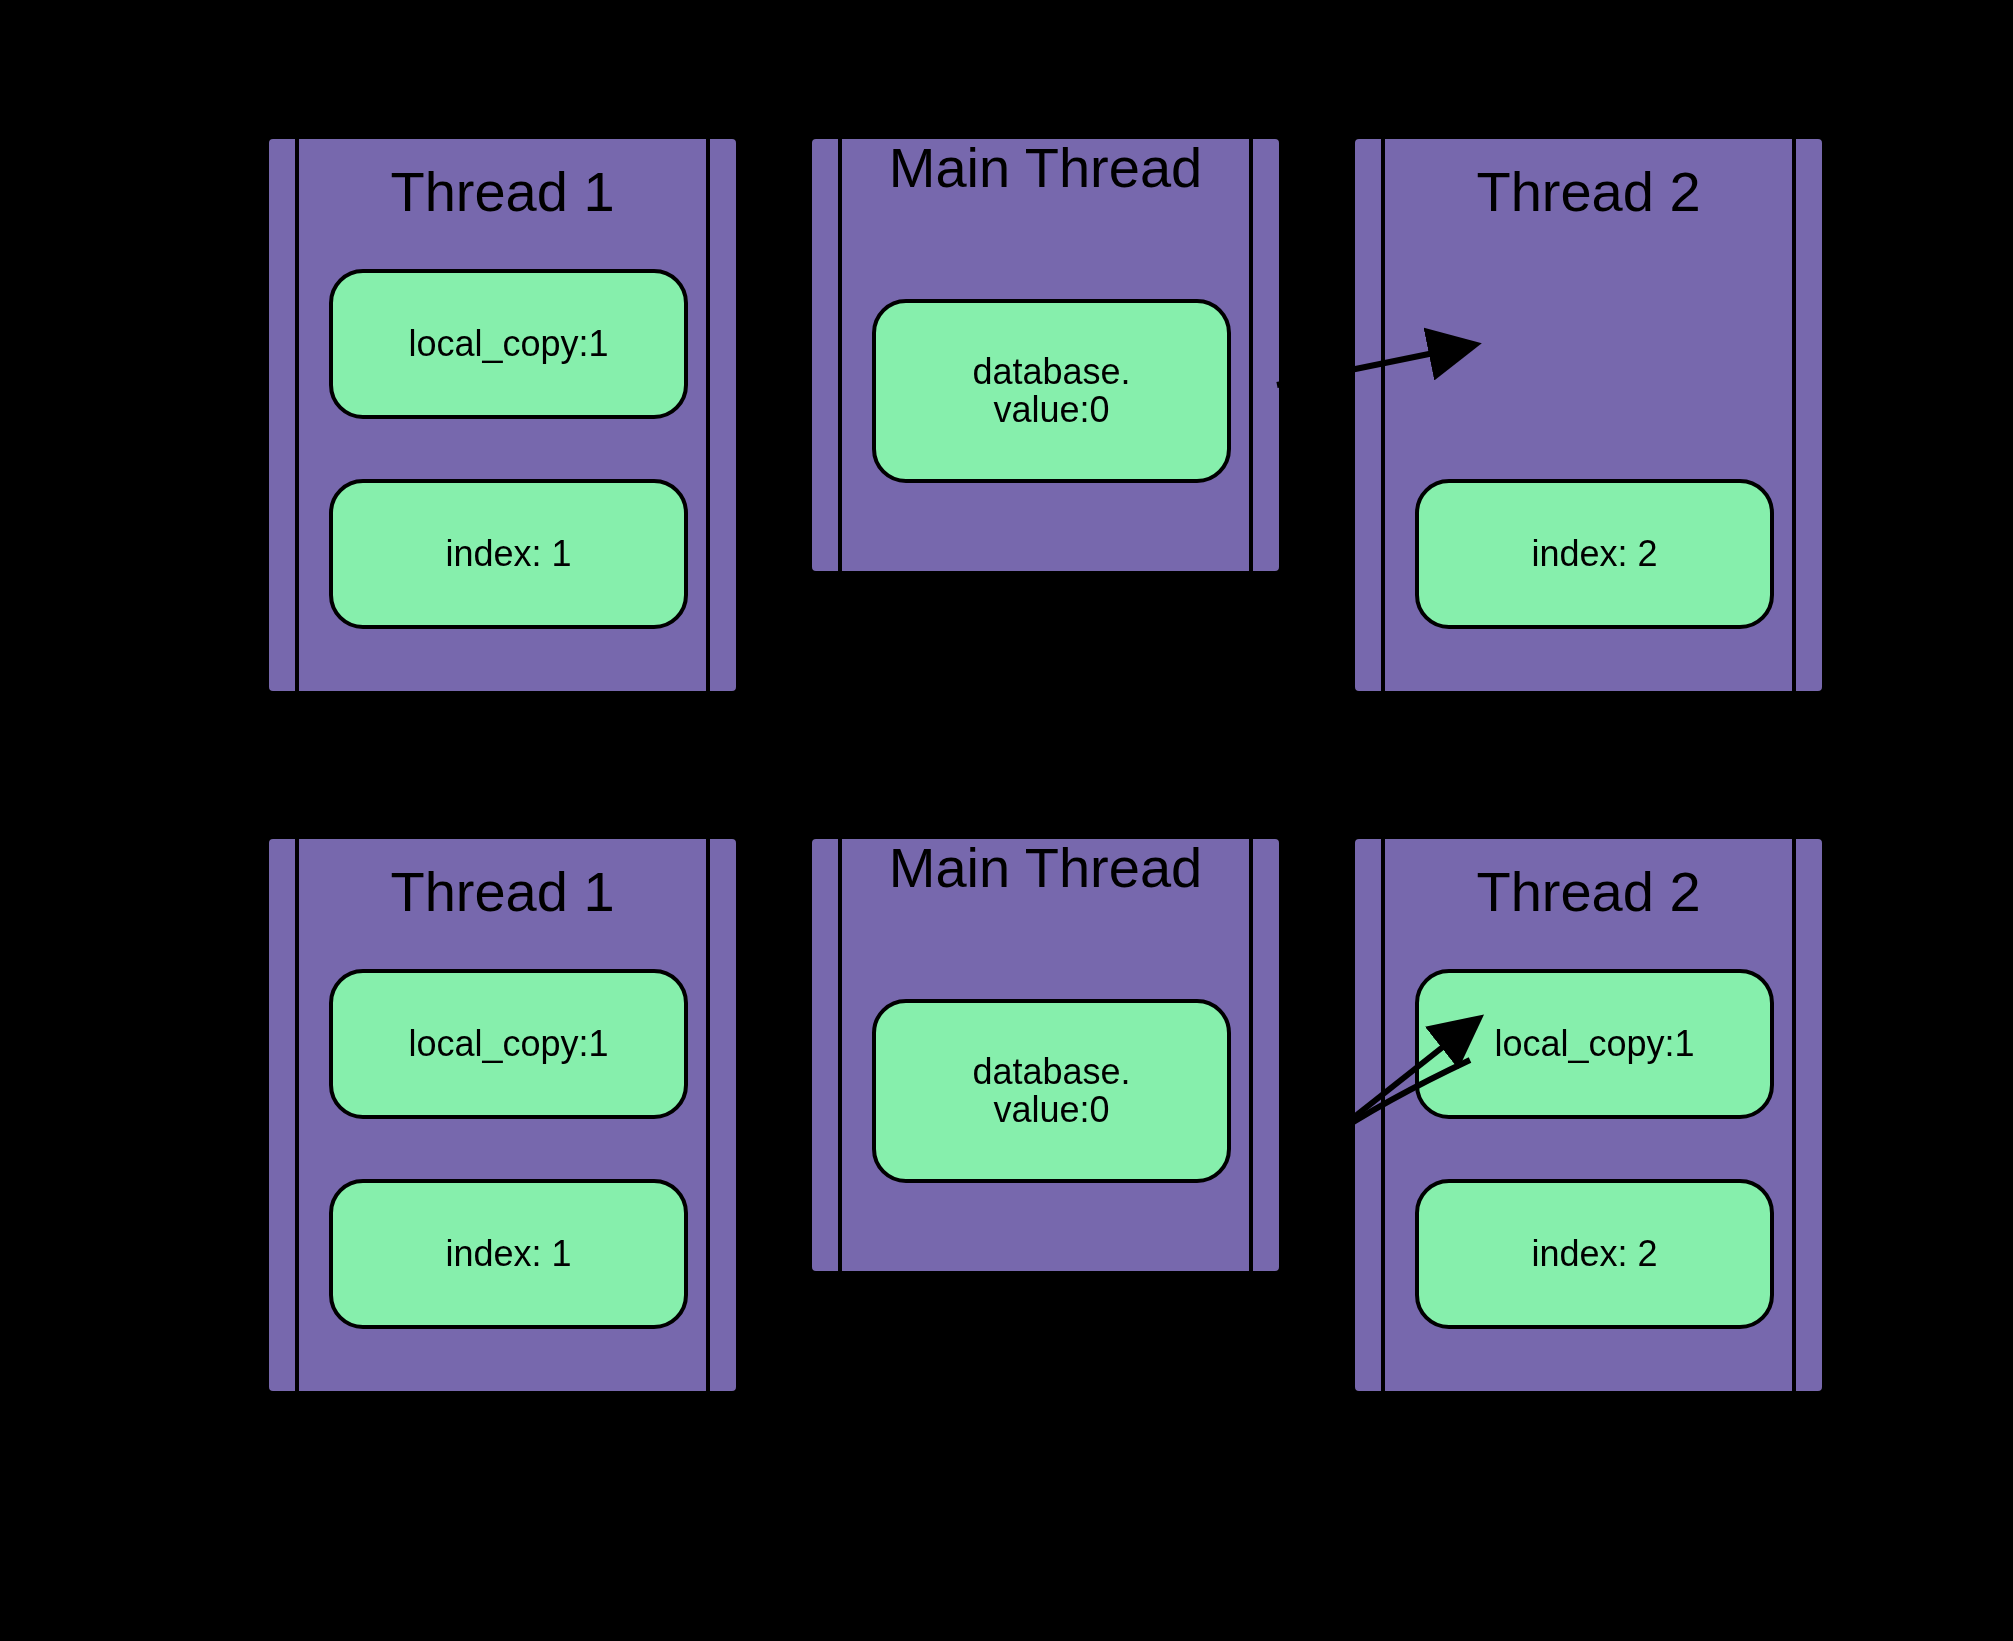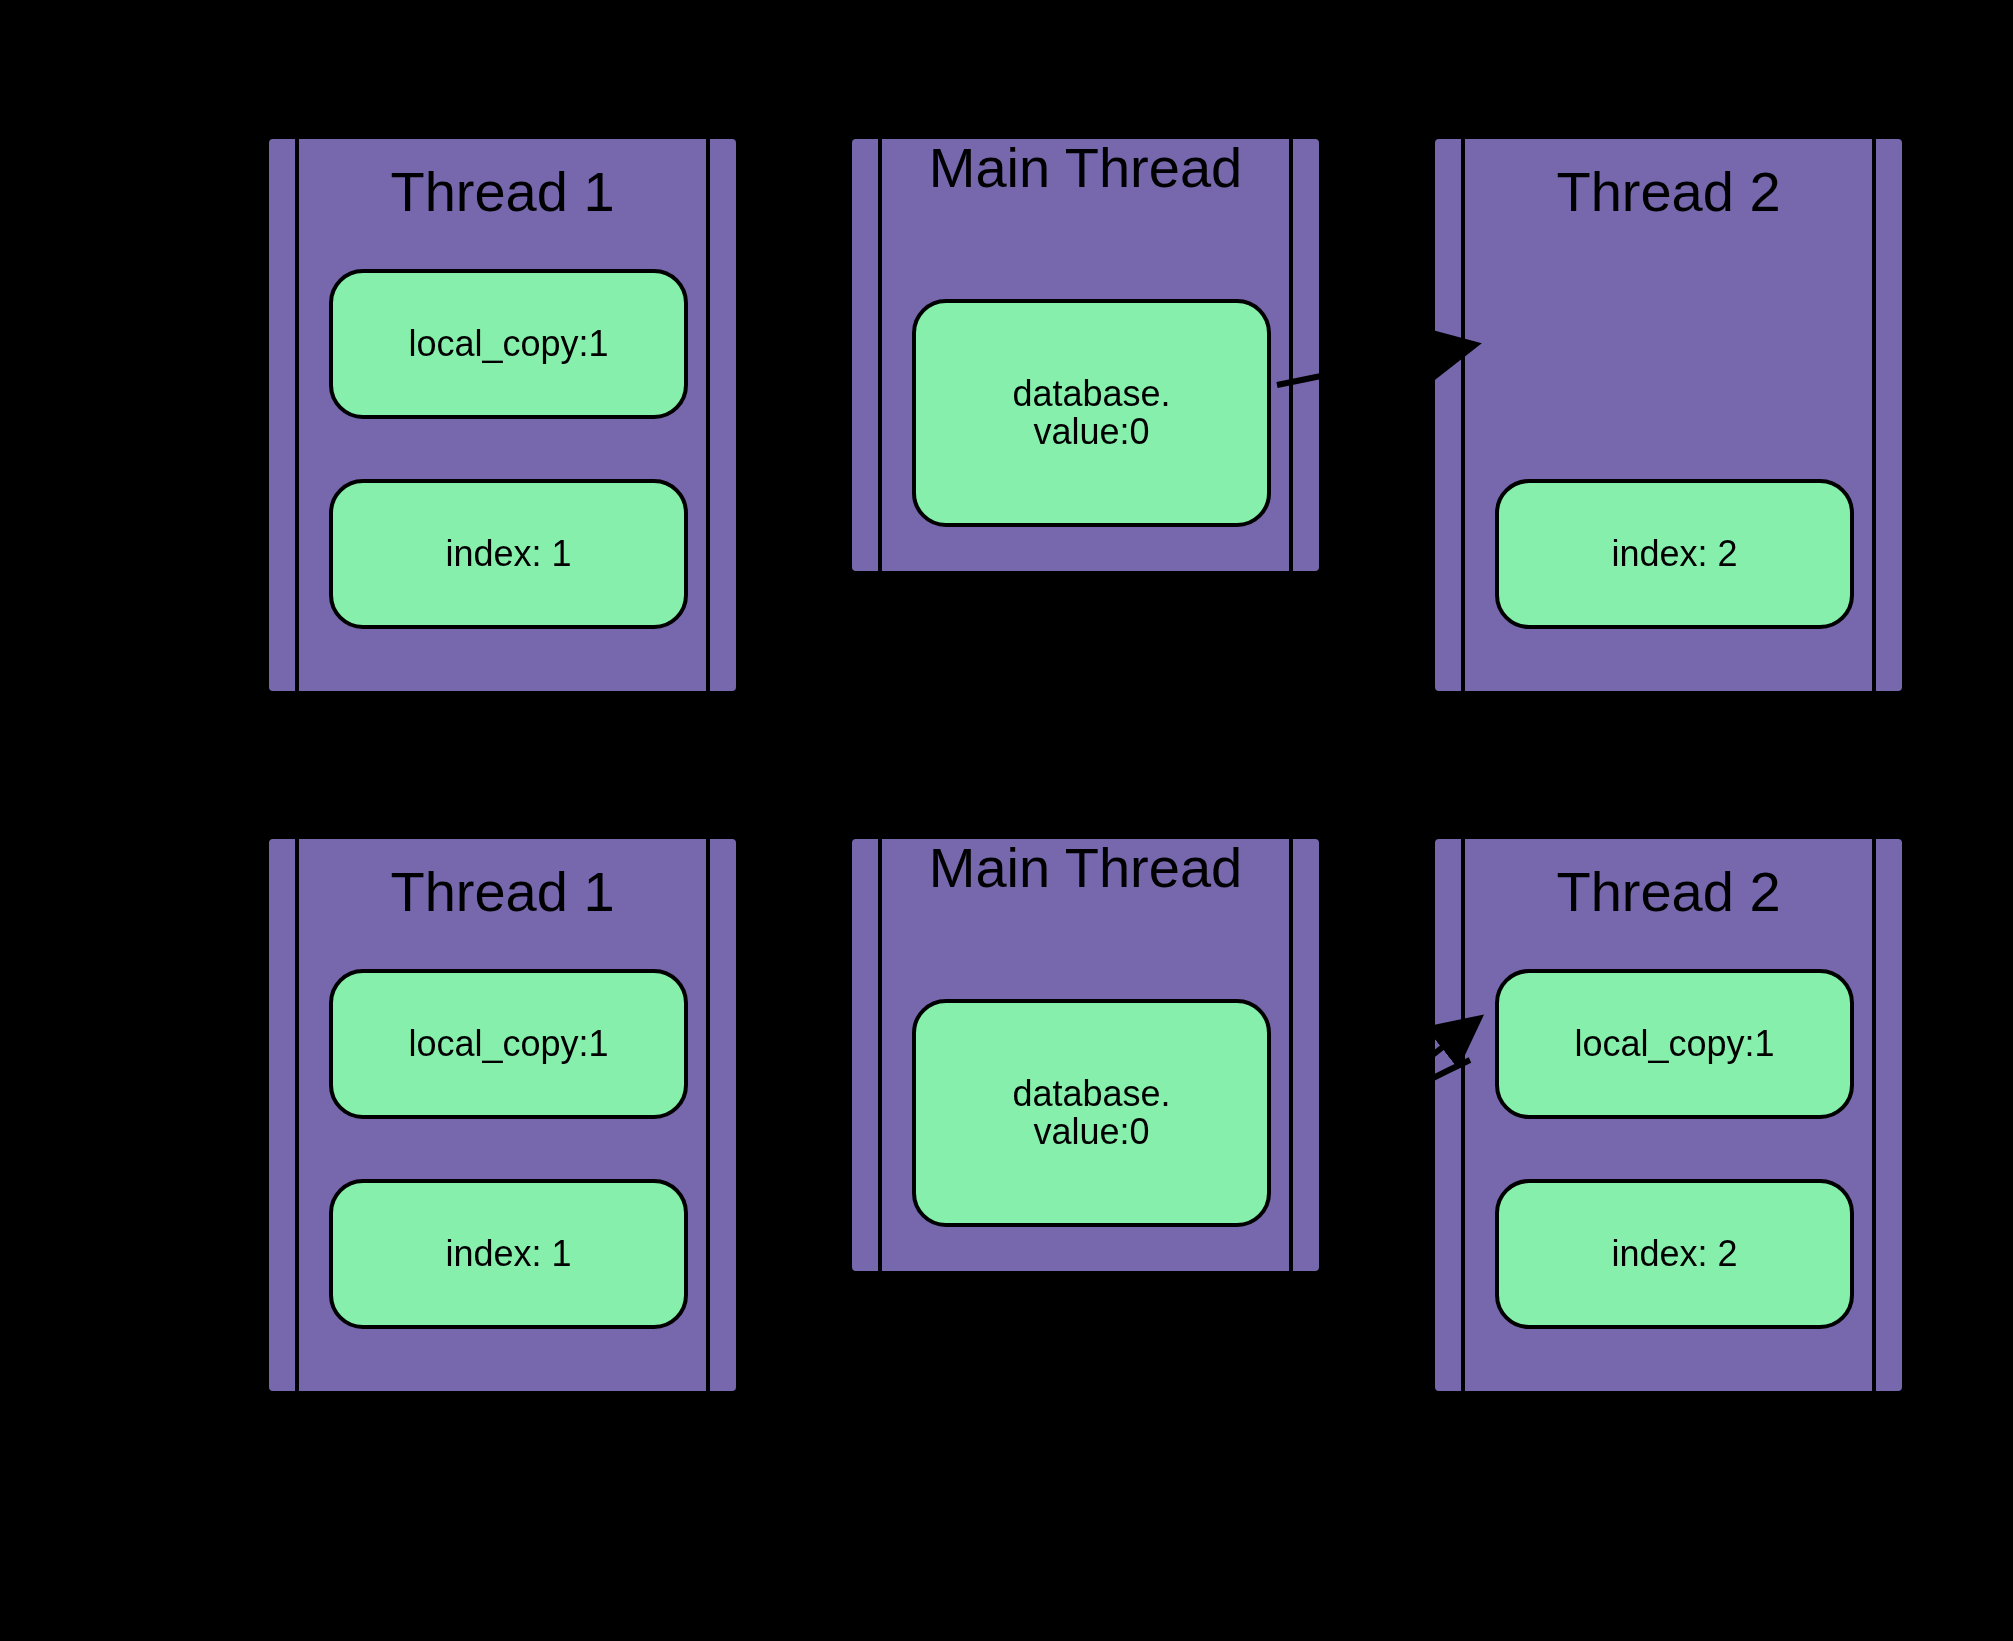--- a/index.html
+++ b/index.html
@@ -18,21 +18,21 @@
     top: 135px;
     width: 1660px;
     height: 1380px;
   }
   .row {
     position: absolute;
     left: 0;
     width: 1660px;
     height: 560px;
     display: flex;
-    gap: 108px;
+    gap: 68px;
   }
   .row1 { top: 0; }
   .row2 { top: 700px; }
   .tbox {
     position: relative;
     width: 475px;
     height: 560px;
     background: #7768ad;
     border: 4px solid #000;
     border-radius: 8px;
@@ -69,21 +69,21 @@
     border-radius: 34px;
     display: flex;
     align-items: center;
     justify-content: center;
     font-size: 36px;
     color: #000;
     text-align: center;
     line-height: 1.05;
     margin-left: 12px;
   }
-  .valbox.tall { height: 228px; }
+  .valbox.tall { height: 184px; }
   .svg-overlay {
     position: absolute;
     left: 0; top: 0;
     width: 1660px;
     height: 1380px;
     pointer-events: none;
   }
 </style>
 </head>
 <body>

